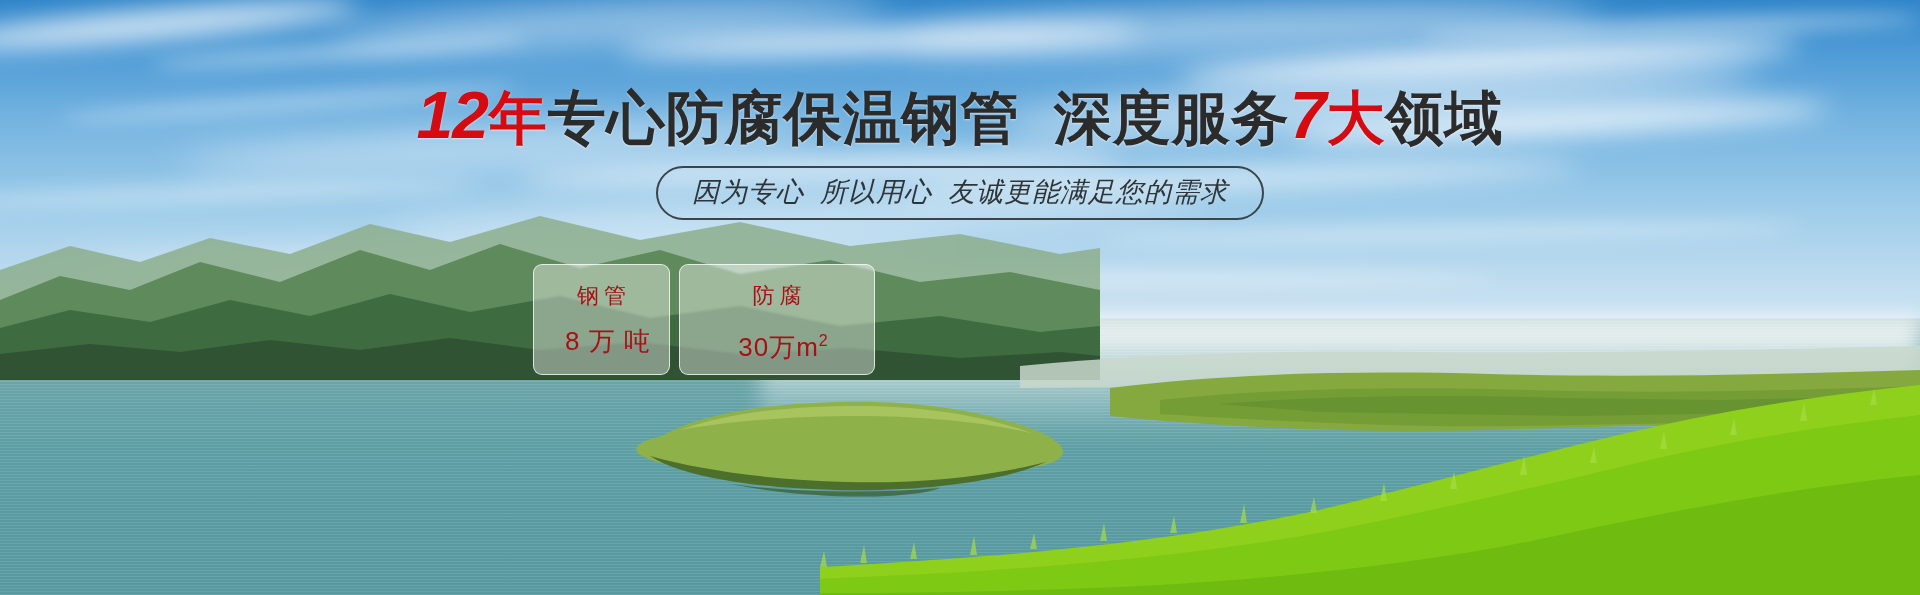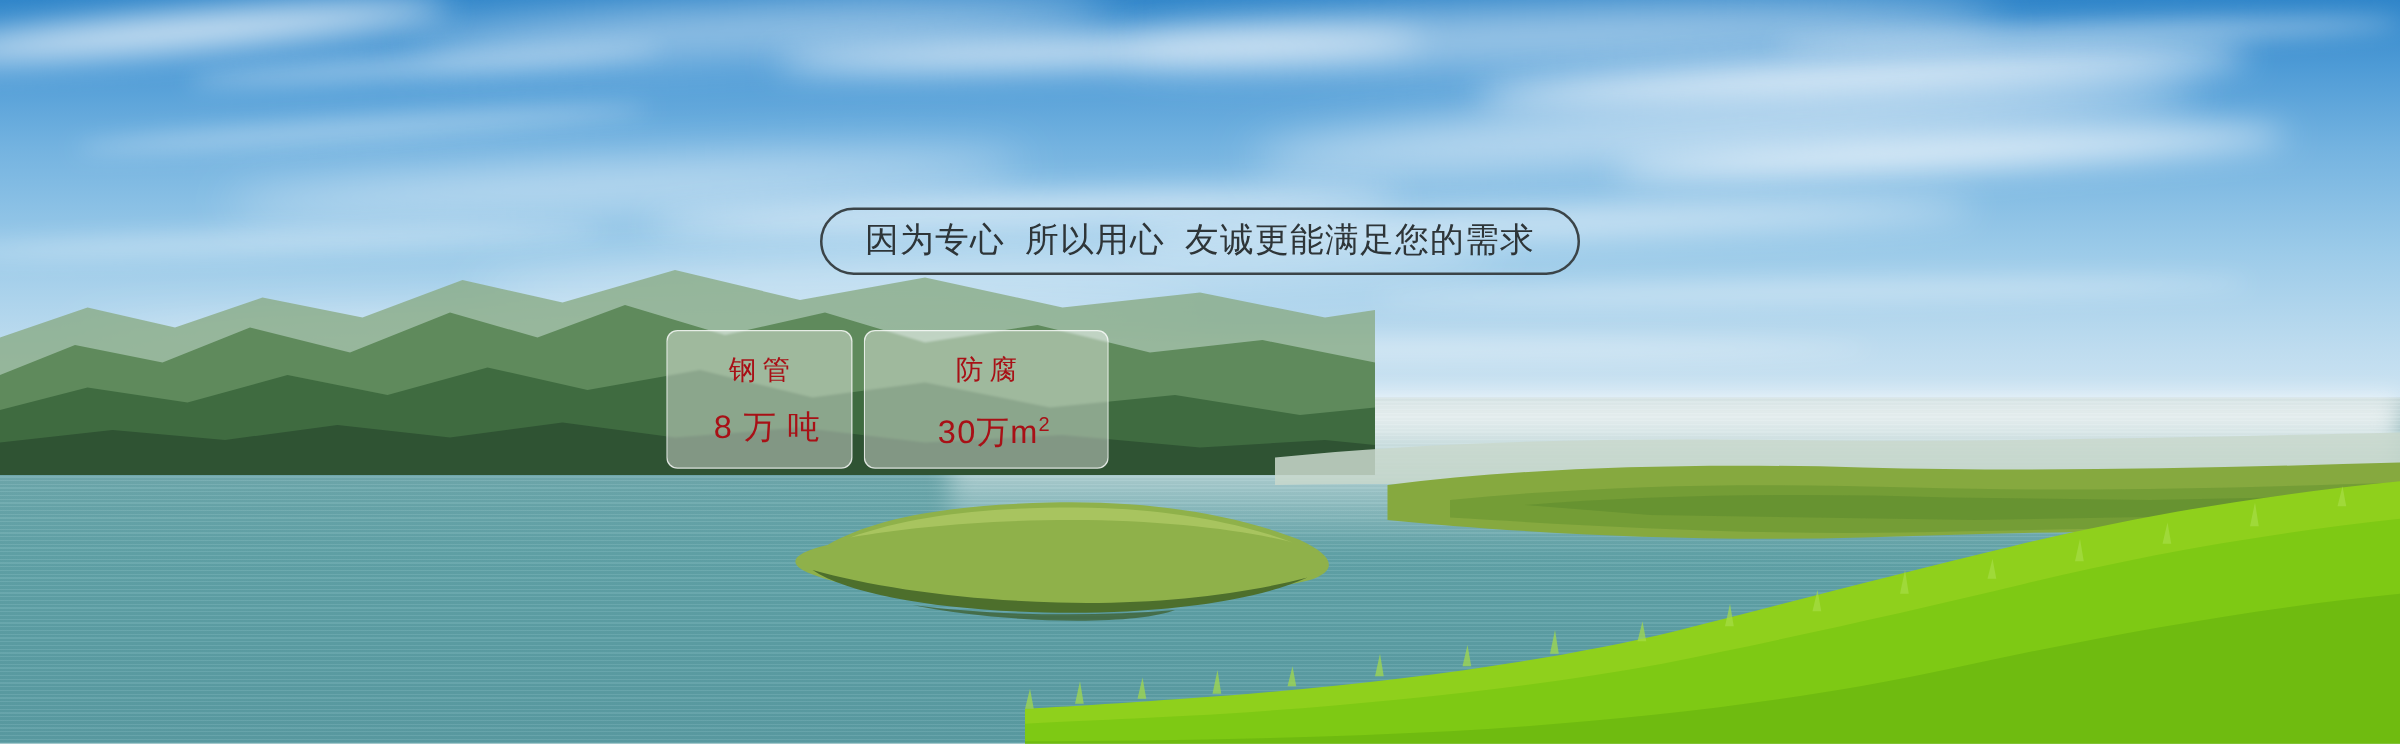--- a/index.html
+++ b/index.html
@@ -113,31 +113,32 @@
     transform:translateX(-50%);
     border:2px solid #3b4448;
     border-radius:30px;
     padding:7px 34px 9px;
     font-size:27px;
     line-height:34px;
     color:#2e3538;
     white-space:nowrap;
     letter-spacing:1px;
     background:transparent;
+    font-style:italic;
   }
   .sub-pill .sp { display:inline-block; width:16px; }
 
   
   .stats {
     position:absolute; left:533px; top:264px;
     display:flex;
     gap:9px;
   }
   .stat-card {
-    width:149px; height:111px;
+    width:137px; height:111px;
     border-radius:9px;
     background:rgba(255,255,255,0.40);
     border:1px solid rgba(255,255,255,0.75);
     display:flex;
     flex-direction:column;
     align-items:center;
     justify-content:flex-start;
     padding-top:18px;
     backdrop-filter:blur(1px);
   }
@@ -255,20 +256,23 @@
       <path d="M630,144 l4,-17 l3,17 Z"></path>
         <path d="M700,130 l4,-19 l3,19 Z"></path>
       <path d="M770,118 l4,-16 l3,16 Z"></path>
         <path d="M840,104 l4,-18 l3,18 Z"></path>
       <path d="M910,90 l4,-17 l3,17 Z"></path>
         <path d="M980,76 l4,-19 l3,19 Z"></path>
       <path d="M1050,60 l4,-16 l3,16 Z"></path>
     </g>
   </svg>
 
+  <div class="headline">
+    <span class="red num">12</span><span class="red">年</span><span>专心防腐保温钢管</span><span class="gap"></span><span>深度服务</span><span class="red num">7</span><span class="red">大</span><span>领域</span>
+  </div>
 
   <div class="sub-pill">
     <span>因为专心</span><span class="sp"></span><span>所以用心</span><span class="sp"></span><span>友诚更能满足您的需求</span>
   </div>
 
   <div class="stats">
 
     <div class="stat-card">
       <div class="stat-title">钢管</div>
       <div class="stat-value">

